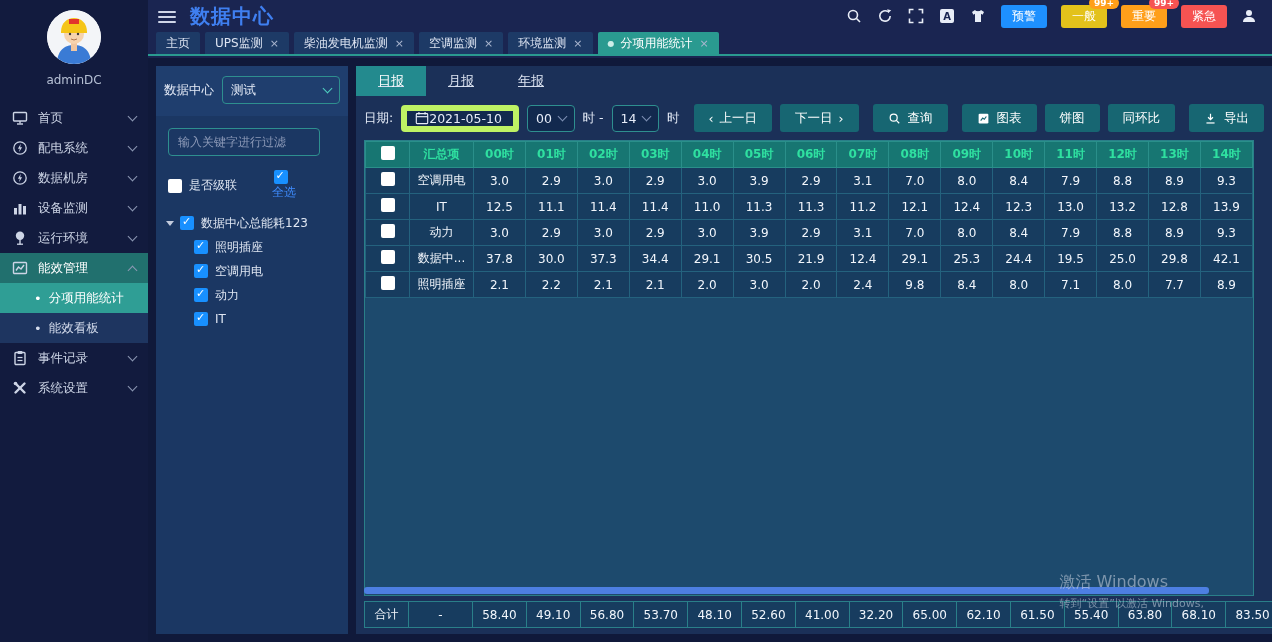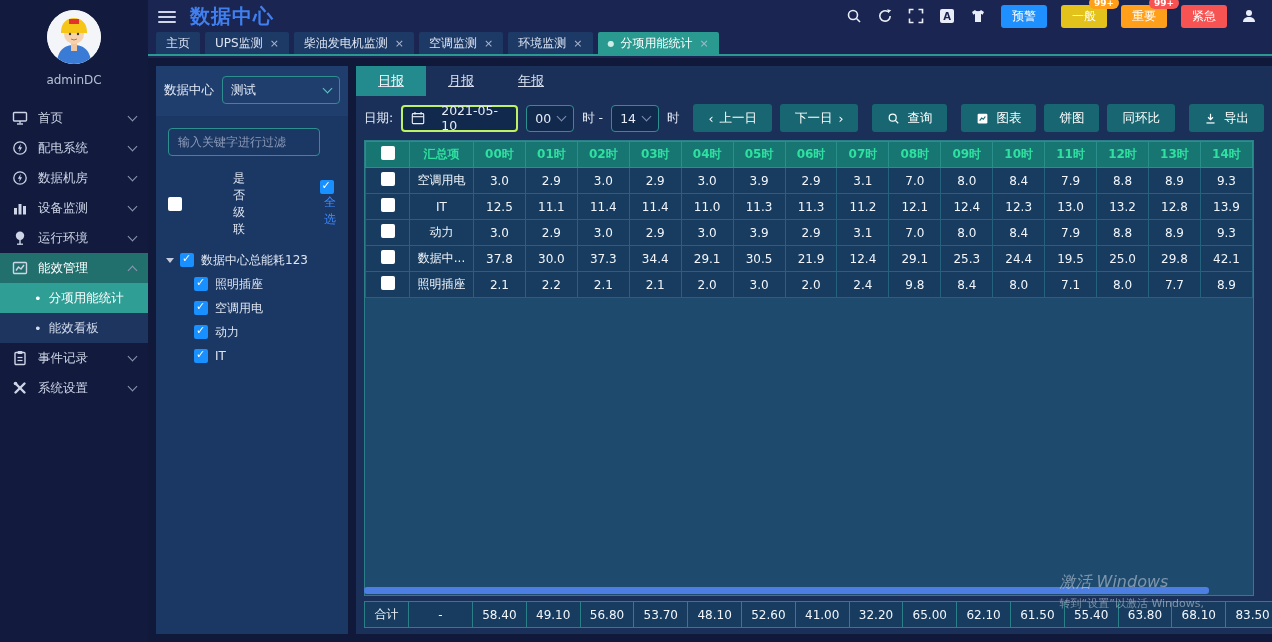--- a/index.html
+++ b/index.html
@@ -40,57 +40,57 @@
 
   
   .filter-panel { position:absolute; left:156px; top:66px; width:192px; height:568px; background:#1b3763; z-index:1; }
   .fp-top { background:#1f3e6e; padding:10px 8px 12px 8px; display:flex; align-items:center; }
   .fp-label { font-size:12.5px; color:#e6ecf8; margin-right:8px; white-space:nowrap; }
   .fp-select { flex:1; height:28px; border:1px solid #2e8f8f; border-radius:4px; background:#1f3e6e; display:flex; align-items:center; padding:0 8px; font-size:12.5px; color:#e6ecf8; cursor:pointer;font-family:Liberation Serif, serif; }
   .fp-select .chev { margin-left:auto; border-color:#4fd0c0; }
   .fp-search { margin:12px 8px 10px 12px; height:28px; border:1px solid #2e8f8f; border-radius:4px; background:transparent; display:flex; align-items:center; width:152px; }
   .fp-search input { background:transparent; border:none; outline:none; color:#d4dcec; font-size:12px; padding:0 9px; width:100%; font-family:inherit; }
   .fp-search input::placeholder { color:#8d9ab8; }
-  .check-row { display:flex; align-items:center; padding:4px 12px 8px 12px; font-size:12px;gap:44px; }
+  .check-row { display:flex; align-items:center; padding:4px 12px 8px 12px; font-size:12px; }
   .cb { width:14px; height:14px; border-radius:2px; background:#fff; display:inline-block; flex:0 0 14px; cursor:pointer; position:relative; }
   .cb.checked { background:#1890ff; }
   .cb.checked::after { content:"✓"; position:absolute; left:2px; top:-1px; color:#fff; font-size:11px; font-weight:bold; }
   .check-row .lbl { margin-left:7px; color:#dfe6f2; }
   .link-blue { color:#3f8cff !important; cursor:pointer; }
   .sel-all { margin-left:28px; display:flex; align-items:center;flex-direction:column; }
   .tree { padding:2px 0 0 10px; font-size:12px; }
   .tree-root { display:flex; align-items:center; height:24px; }
   .caret-down { width:0; height:0; border-left:4px solid transparent; border-right:4px solid transparent; border-top:5px solid #c3cbdd; margin-right:6px; cursor:pointer; }
   .tree-row { display:flex; align-items:center; height:24px; padding-left:28px; }
   .tree .lbl { margin-left:7px; color:#dfe6f2; cursor:pointer; white-space:nowrap; }
 
   
   .main-panel { position:absolute; left:356px; top:66px; right:0; height:568px; background:#1b3058; }
   .report-tabs { height:30px; display:flex; align-items:flex-end;text-decoration:underline; }
   .rtab { height:30px; display:flex; align-items:center; padding:0 22px; font-size:13px; color:#dde4f2; cursor:pointer; }
   .rtab.active { background:#238a8e; color:#fff; }
   .toolbar { height:44px; display:flex; align-items:center; padding:0 8px; gap:8px; font-size:12.5px; }
   .tb-label { color:#e6ecf8; white-space:nowrap; }
-  .date-input { width:150px; height:27px; background:#12294e; border:2px solid #bef264; border-radius:4px; display:flex; align-items:center; padding:0 8px; gap:16px; color:#e6ecf8; cursor:pointer; }
+  .date-input { width:150px; height:27px; background:#12294e; border:6px solid #bef264; border-radius:4px; display:flex; align-items:center; padding:0 8px; gap:0; color:#e6ecf8; cursor:pointer; }
   .hour-select { width:58px; height:27px; background:#12294e; border:1px solid #2e8f8f; border-radius:4px; display:flex; align-items:center; padding:0 8px; color:#e6ecf8; cursor:pointer; }
   .hour-select .chev { margin-left:auto; border-color:#7e90b5; }
   .tbtn { height:28px; border:none; border-radius:3px; background:#176672; color:#fff; font-size:12.5px; padding:0 15px; cursor:pointer; display:flex; align-items:center; gap:6px; font-family:inherit; white-space:nowrap; }
   .tbtn .bicon { width:14px; height:14px; display:flex; align-items:center; }
 
   
   .table-region { position:absolute; left:8px; right:18px; top:74px; bottom:38px; background:#1d4a6d; border:1px solid #2a7f89; overflow:hidden; }
   table.grid { border-collapse:collapse; table-layout:fixed; width:100%; }
   .grid th, .grid td { border:1px solid #24627e; font-size:12px; text-align:center; height:26px; padding:0; color:#f2f6fc; font-weight:normal; white-space:nowrap; overflow:hidden; }
   .grid thead th { background:#177672; color:#2fe0a0; font-weight:bold; border-color:#2a8f8a; }
   .grid tbody td { background:#173c5f; }
   .hscroll { position:absolute; left:8px; bottom:40px; width:845px; height:7px; background:#4d7fe2; border-radius:3px; cursor:pointer; }
   .footer-table { position:absolute; left:8px; right:18px; bottom:6px; }
   .footer-table td { background:#1b4164; border:1px solid #2a7f89; }
   .watermark { position:absolute; right:68px; top:506px; color:rgba(205,214,226,0.55); pointer-events:none; }
-  .watermark .w1 { font-size:16px;font-style:italic; }
+  .watermark .w1 { font-size:16px; }
   .watermark .w2 { font-size:11px; margin-top:3px; }
 </style>
 </head>
 <body>
 
 <div class="sidebar">
   <div class="avatar-wrap">
     <div class="avatar">
       <svg viewBox="0 0 54 54" width="54" height="54">
         <circle cx="27" cy="27" r="27" fill="#f3f5f8"></circle>

